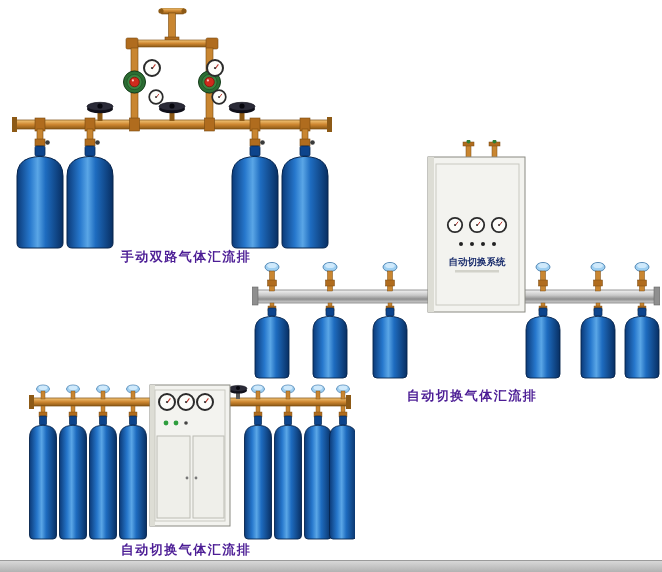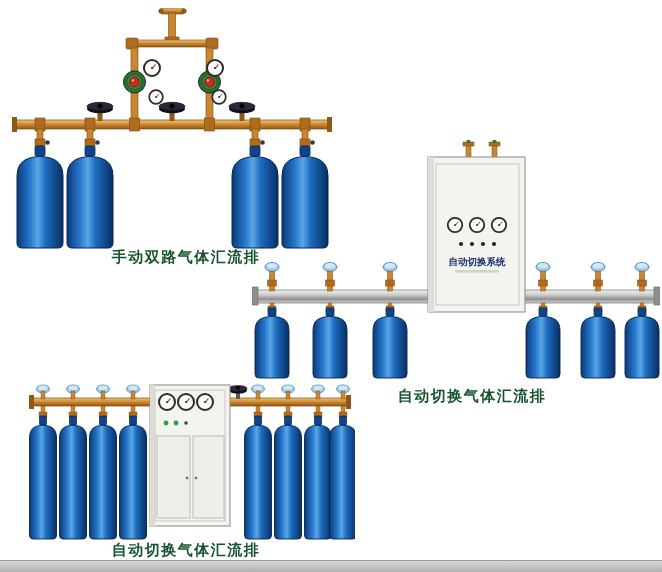--- a/index.html
+++ b/index.html
@@ -2,21 +2,21 @@
 <html><head>
 <meta charset="utf-8">
 <style>
   * { margin:0; padding:0; box-sizing:border-box; }
   html,body { background:#ffffff; }
   body { font-family:"Liberation Sans",sans-serif; }
   .canvas { position:relative; width:662px; height:572px; background:#ffffff; overflow:hidden; }
   .art { position:absolute; }
   .caption {
     position:absolute; transform:translateX(-50%);
-    font-size:15px; font-weight:bold; color:#14532d;
+    font-size:13px; font-weight:bold; color:#4c1d95;
     letter-spacing:1.5px; white-space:nowrap;
   }
   .bottom-bar {
     position:absolute; left:0; top:560px; width:662px; height:12px;
     background:linear-gradient(#d8d8d8,#b2b2b2); border-top:1px solid #9a9a9a;
   }
   svg text { font-family:"Liberation Sans",sans-serif; }
 </style>
 </head>
 <body>

